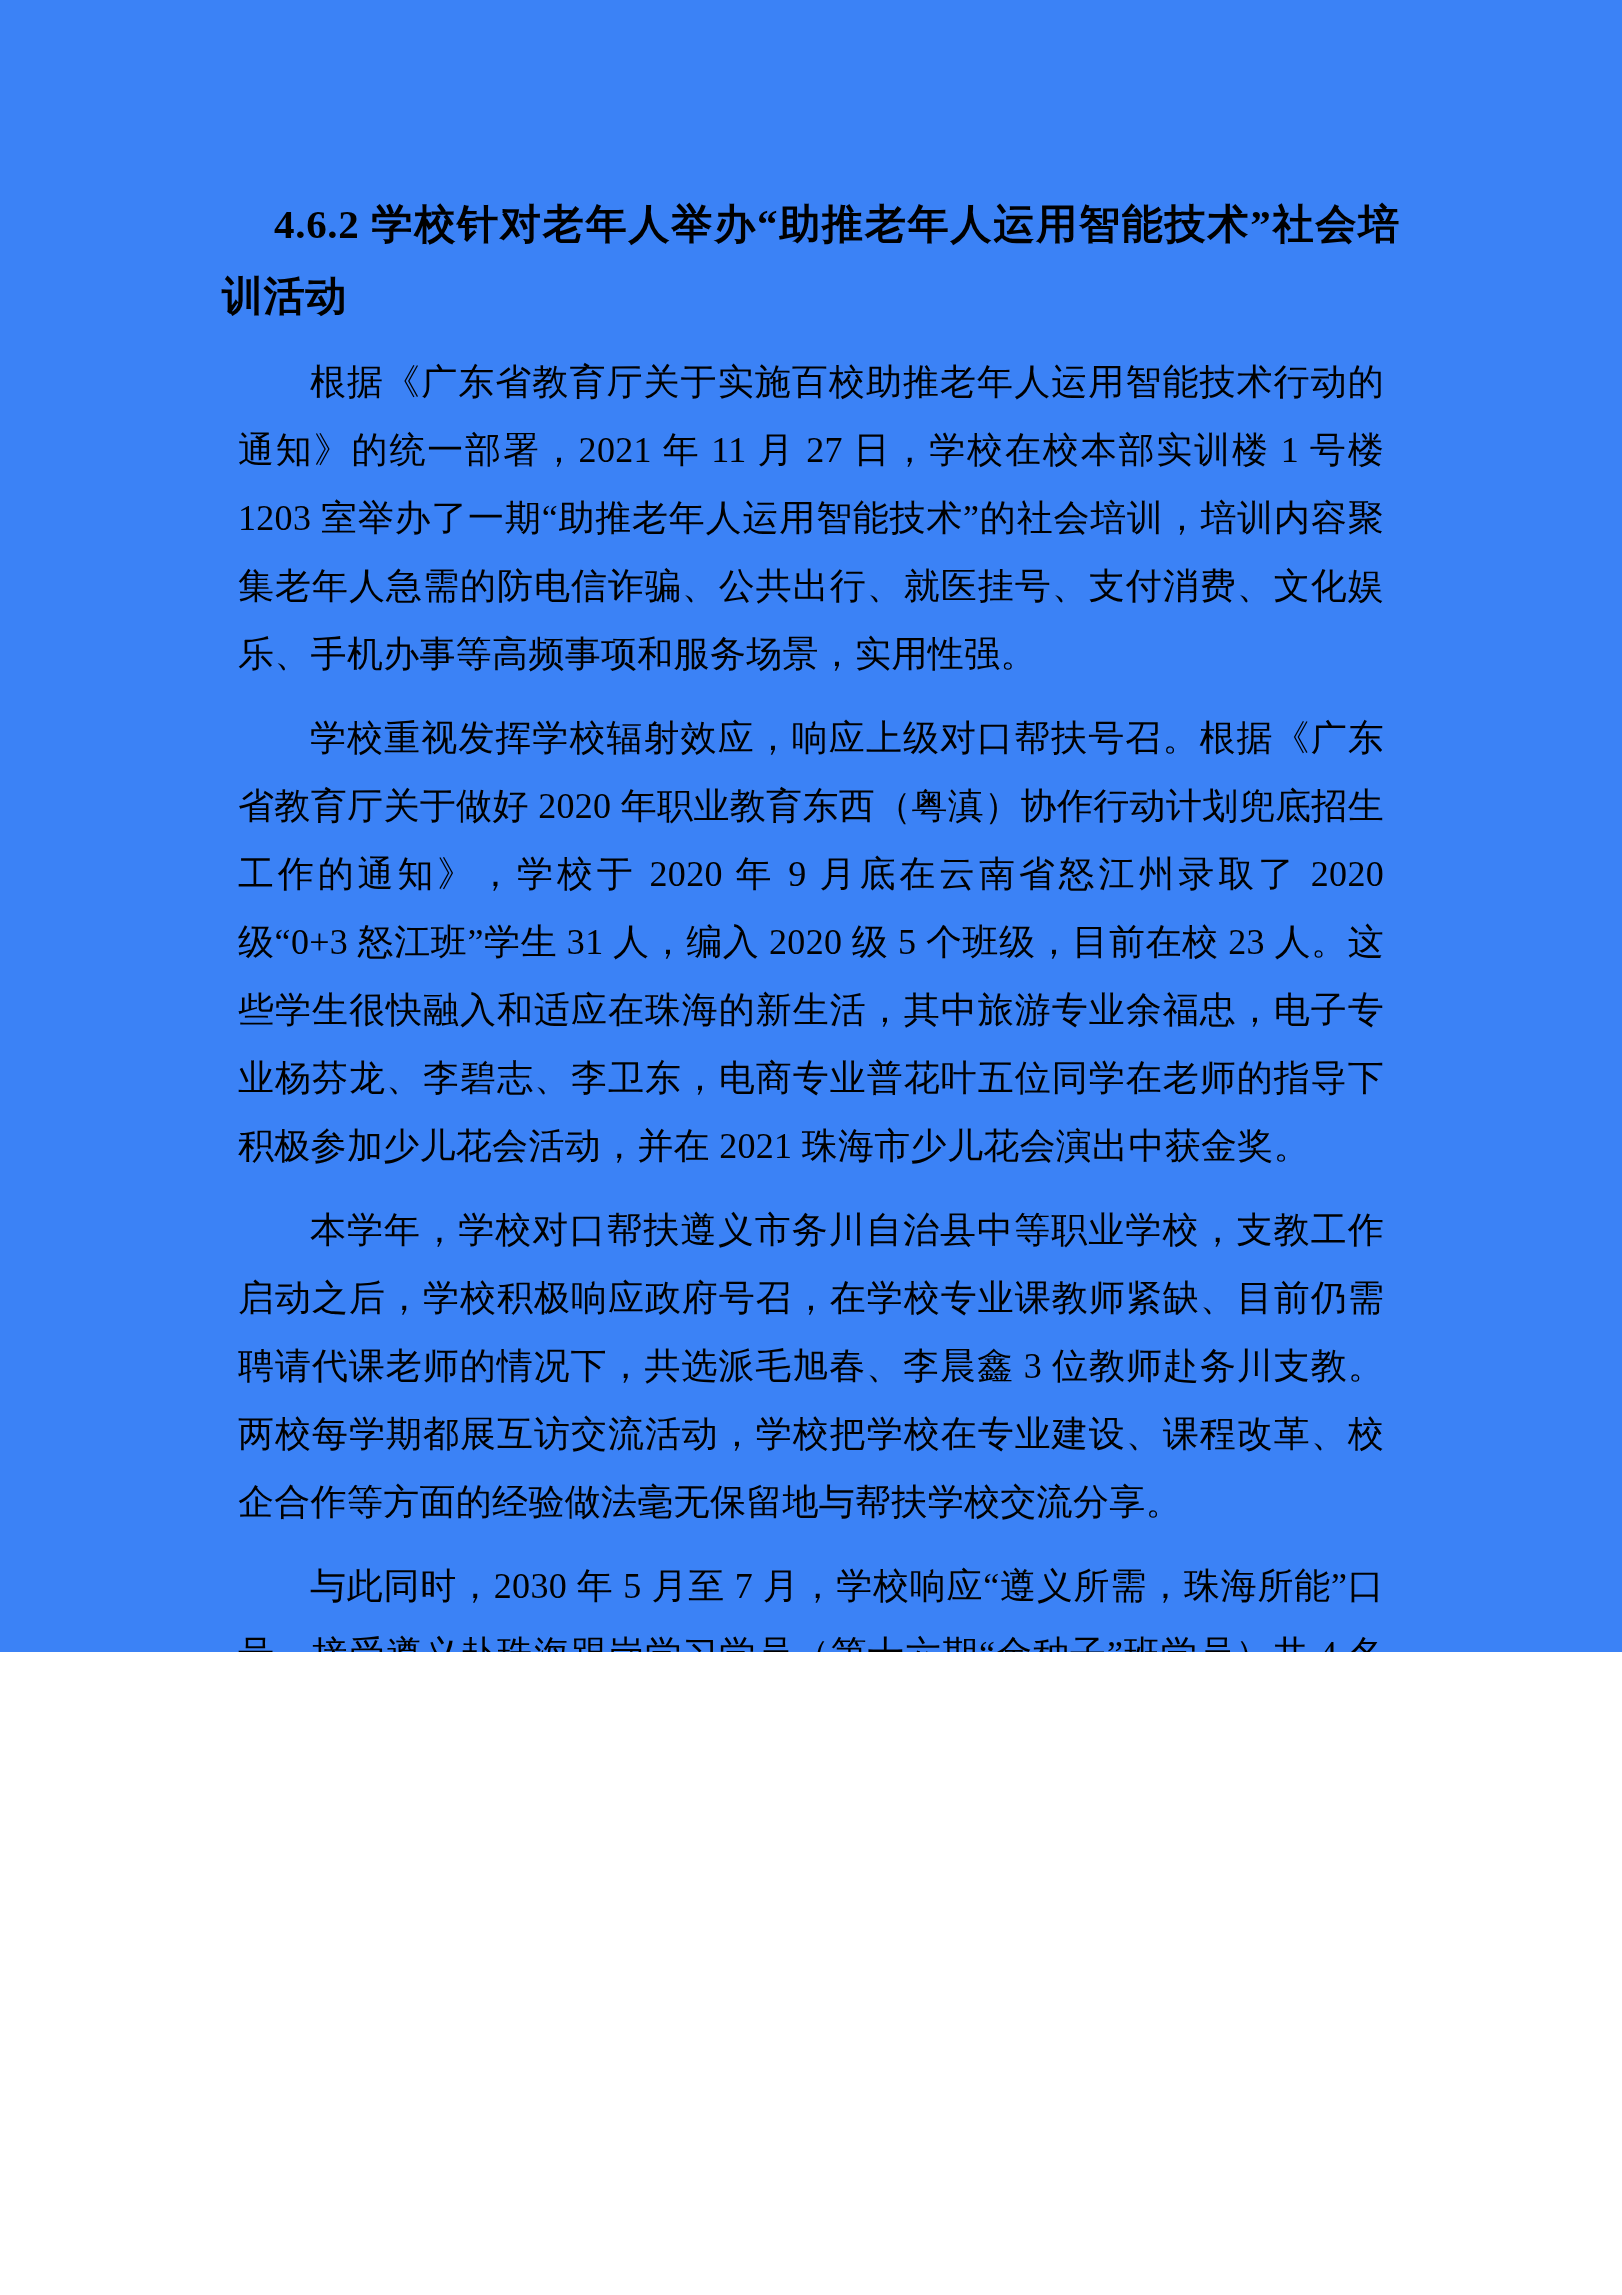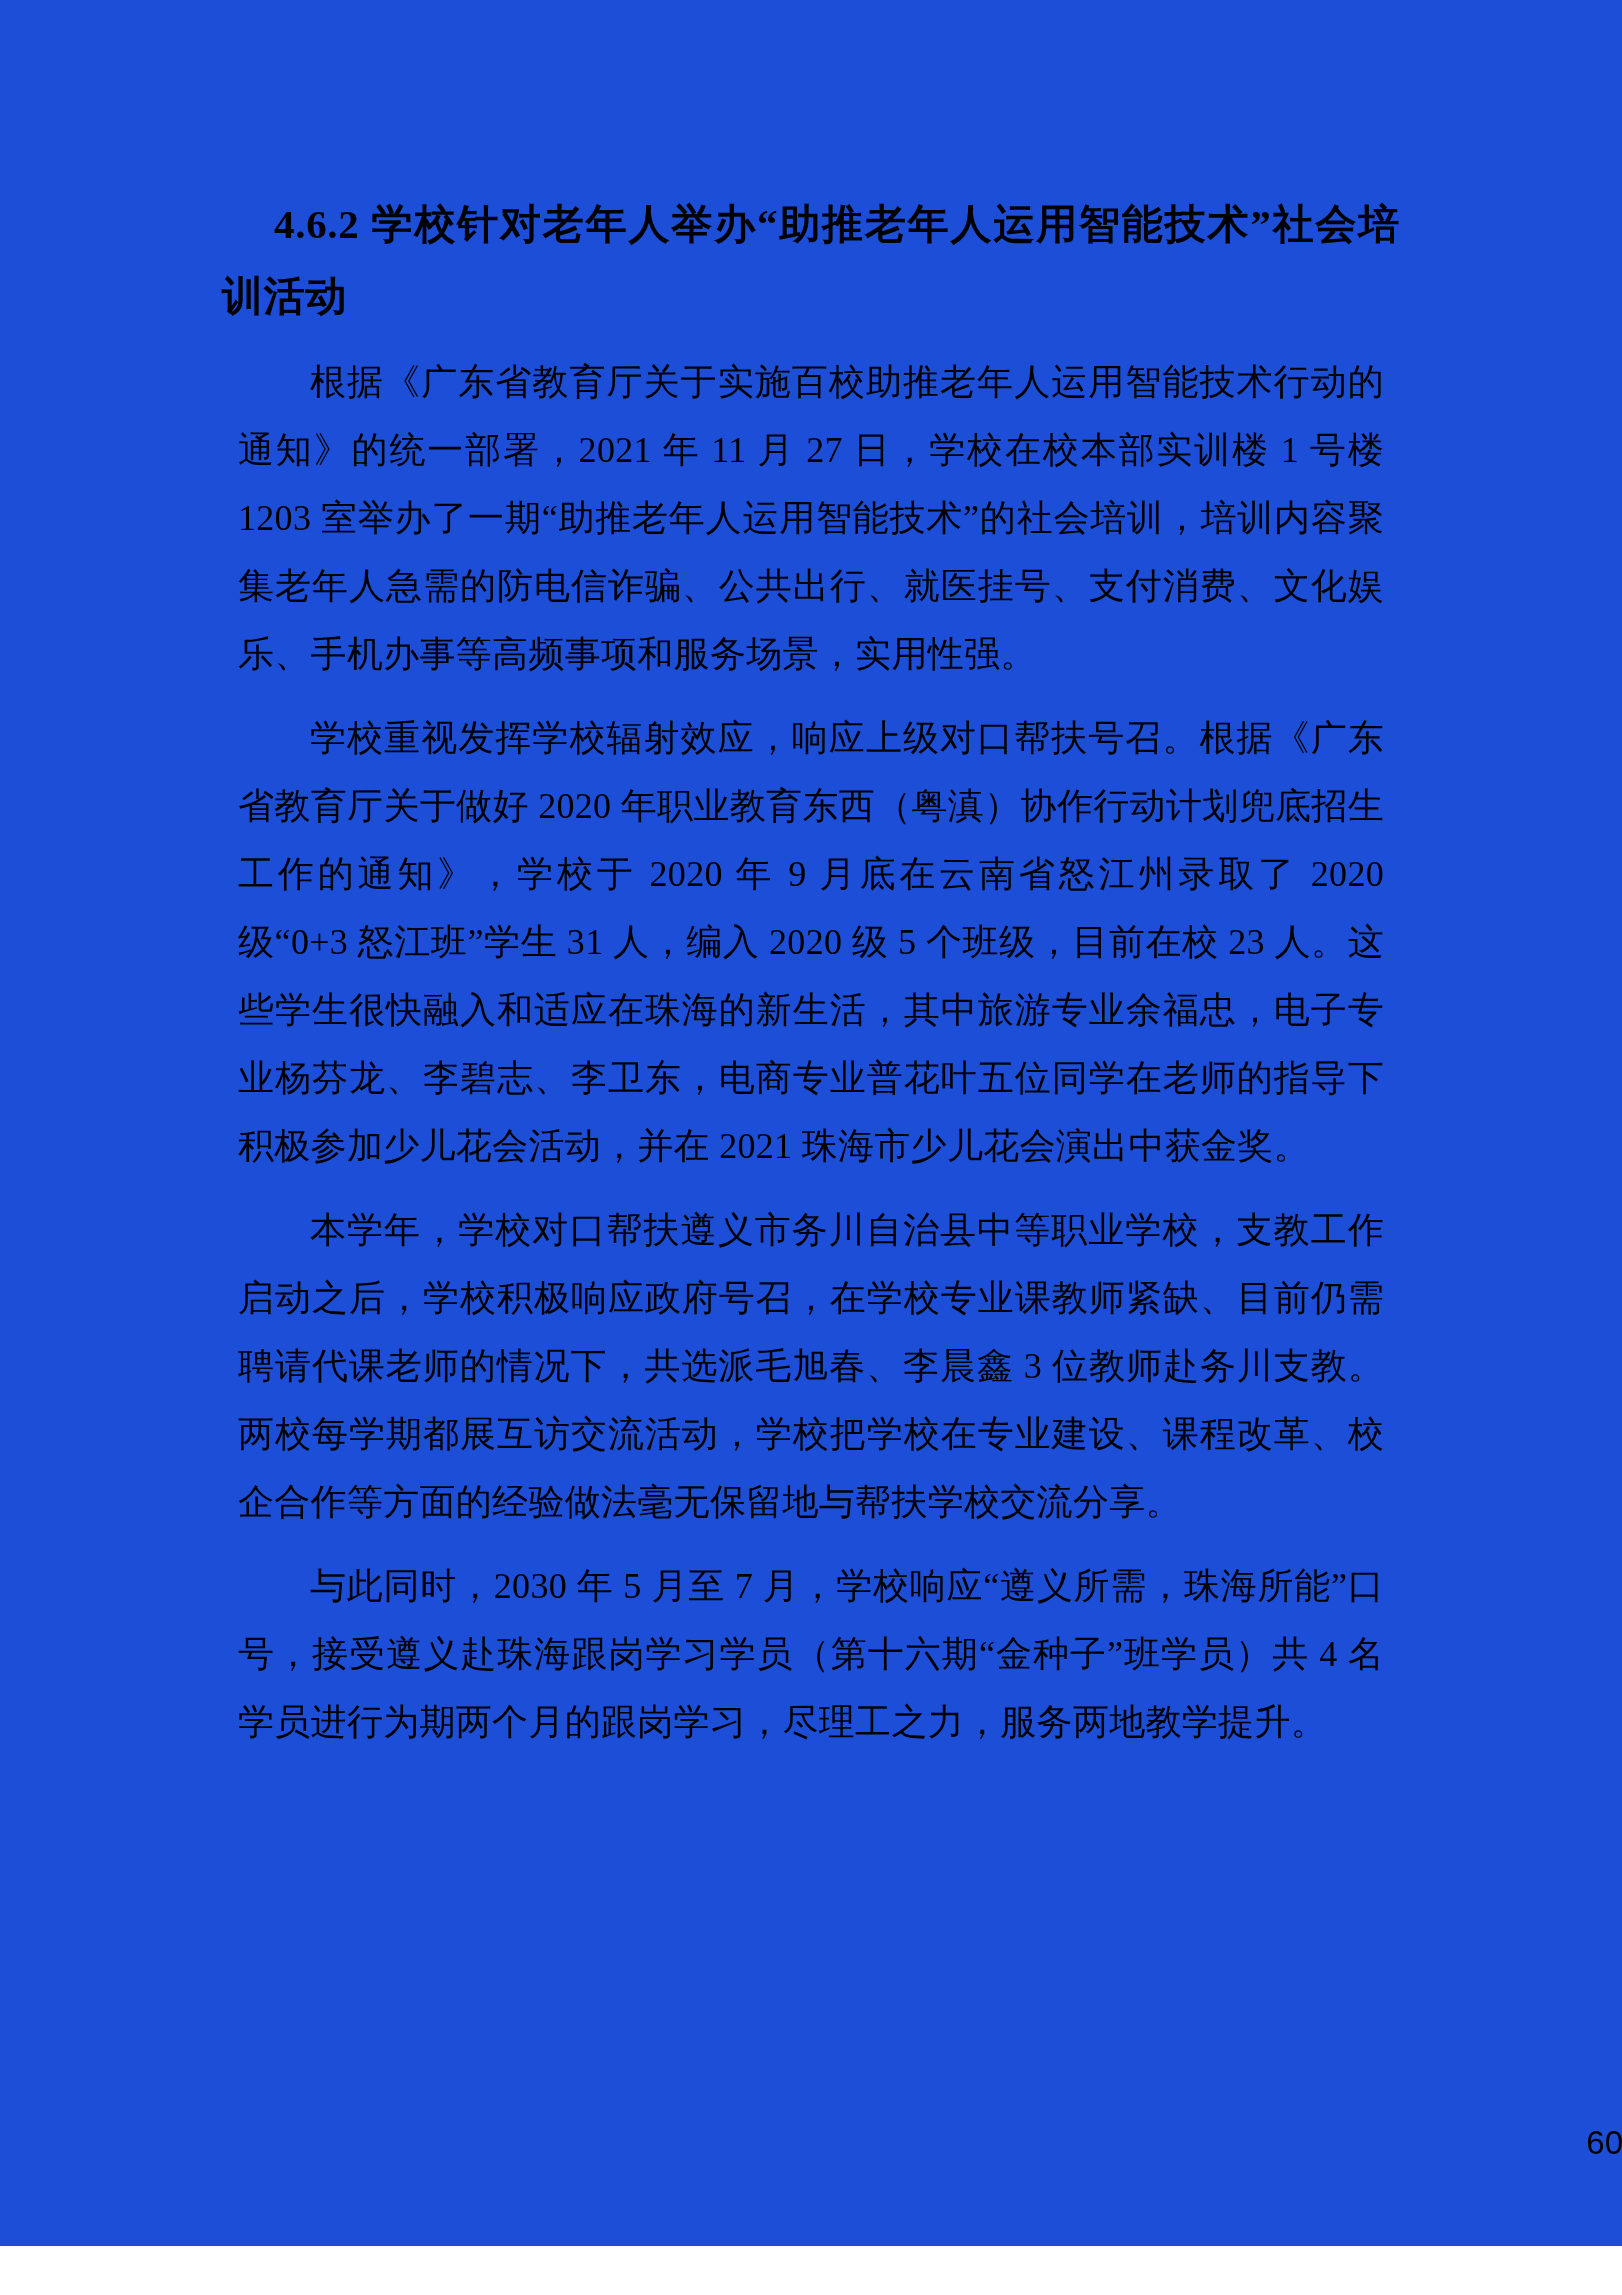--- a/index.html
+++ b/index.html
@@ -3,22 +3,22 @@
 <meta charset="utf-8">
 <style>
   html, body {
     margin: 0;
     padding: 0;
     background: #ffffff;
   }
   .sheet {
     position: relative;
     width: 1623px;
-    height: 2246px;
-    background: #1d4ed8;
+    height: 1652px;
+    background: #3b82f6;
     color: #000000;
     font-family: "Liberation Serif", serif;
     overflow: hidden;
     text-decoration: underline;
   }
   .content {
     position: absolute;
     top: 188px;
     left: 222px;
     width: 1178px;

